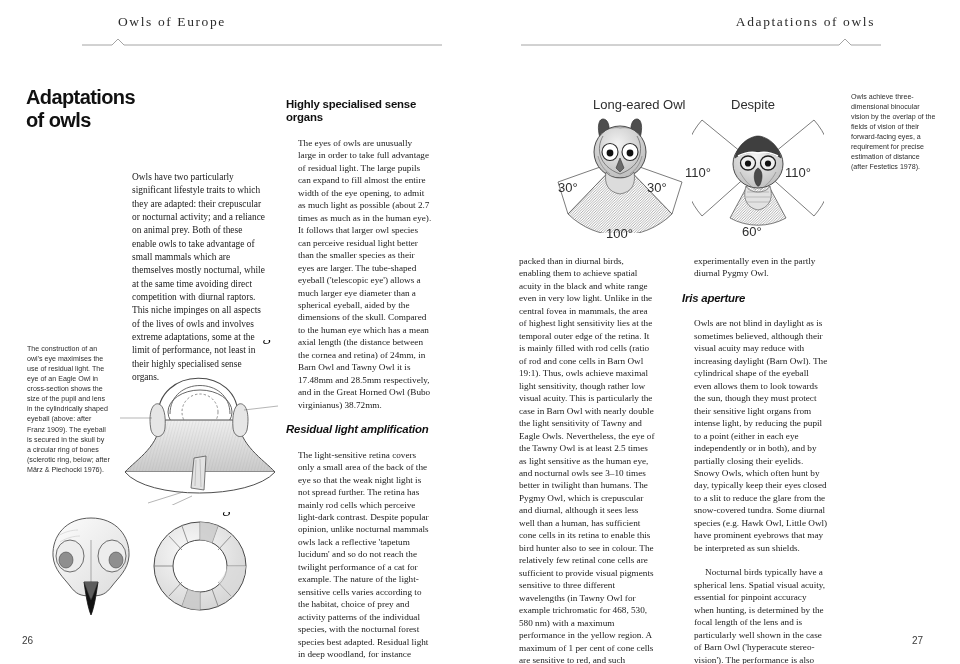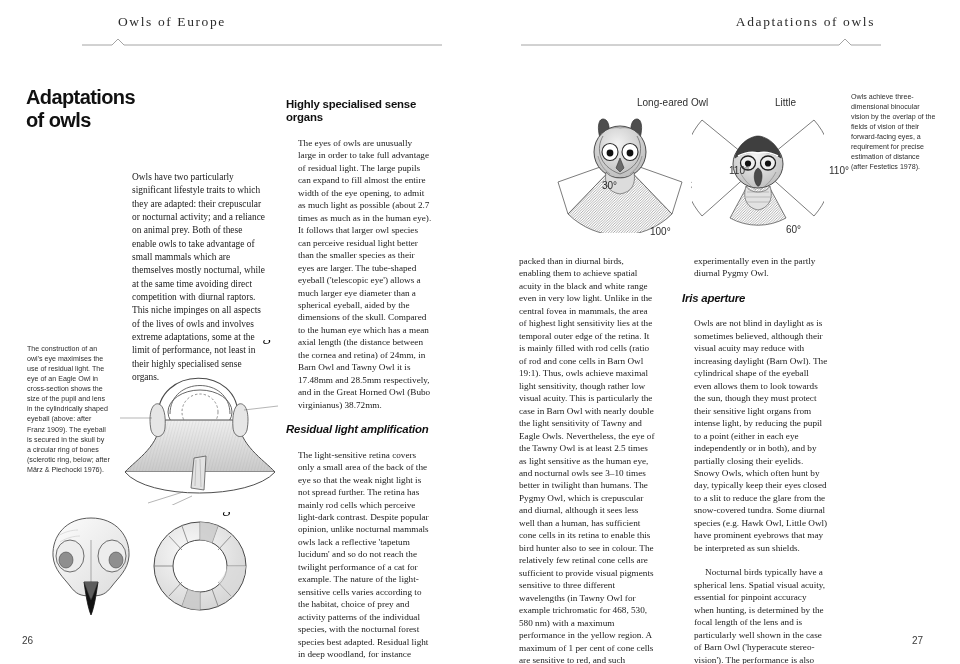--- a/index.html
+++ b/index.html
@@ -93,24 +93,23 @@
     line-height:1.42;
     color:#2e2e2e;
   }
   #caption-eye   { left:27px;  top:344px; width:83px; }
   #caption-field { left:851px; top:92px;  width:86px; }
 
   
   .figlabel {
     position:absolute;
     font-family:"Liberation Sans", sans-serif;
-    font-size:10px;
+    font-size:13px;
     color:#2e2e2e;
     white-space:nowrap;
-    margin-left:44px;
   }
 
   
   .art { position:absolute; }
   #art-eye      { left:118px; top:340px; width:162px; height:165px; }
   #art-skull    { left:46px;  top:512px; width:90px;  height:105px; }
   #art-ring     { left:148px; top:512px; width:105px; height:105px; }
   #art-fov-owl  { left:556px; top:108px; width:128px; height:125px; }
   #art-fov-hawk { left:692px; top:108px; width:132px; height:125px; }
   .art svg { display:block; }
@@ -296,21 +295,21 @@
         <path d="M42 48 C44 56 48 62 54 66 M86 48 C84 56 80 62 74 66" stroke="#6a6a6a" stroke-width="0.5" fill="none"></path>
       </g>
 
       <path d="M50 64 C56 72 72 72 78 64 C80 76 76 84 64 86 C52 84 48 76 50 64 Z" fill="#dcdcdc" stroke="#4a4a4a" stroke-width="0.6"></path>
     </svg>
   </div>
   <div class="figlabel" style="left:558px; top:180px;">30°</div>
   <div class="figlabel" style="left:647px; top:180px;">30°</div>
   <div class="figlabel" style="left:606px; top:226px;">100°</div>
 
-  <div class="figlabel" style="left:731px; top:97px;">Little</div>
+  <div class="figlabel" style="left:731px; top:97px;">Despite</div>
   <div class="art" id="art-fov-hawk">
     <svg width="132" height="125" viewBox="0 0 132 125">
       <defs>
         <pattern id="hatchHawk" width="2.6" height="2.6" patternUnits="userSpaceOnUse">
           <path d="M0 2.6 L2.6 0" stroke="#6f6f6f" stroke-width="0.55"></path>
         </pattern>
         <radialGradient id="hawkG" cx="45%" cy="35%" r="70%">
           <stop offset="0%" stop-color="#f4f4f4"></stop>
           <stop offset="100%" stop-color="#bdbdbd"></stop>
         </radialGradient>

